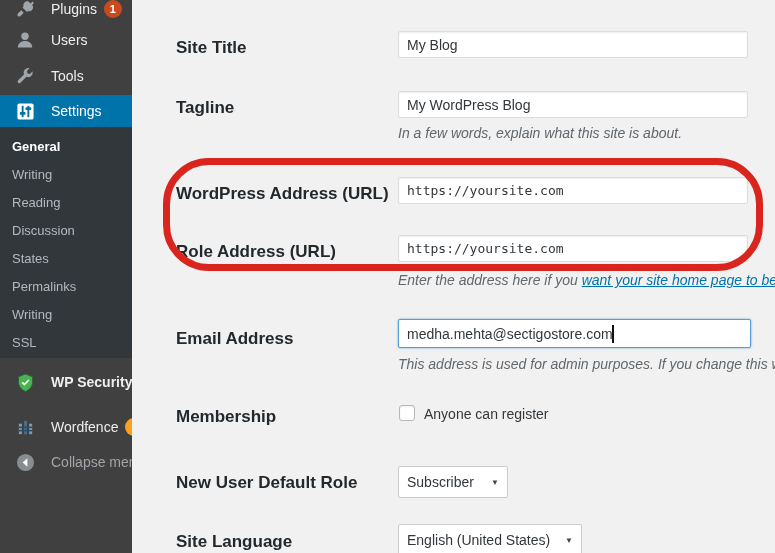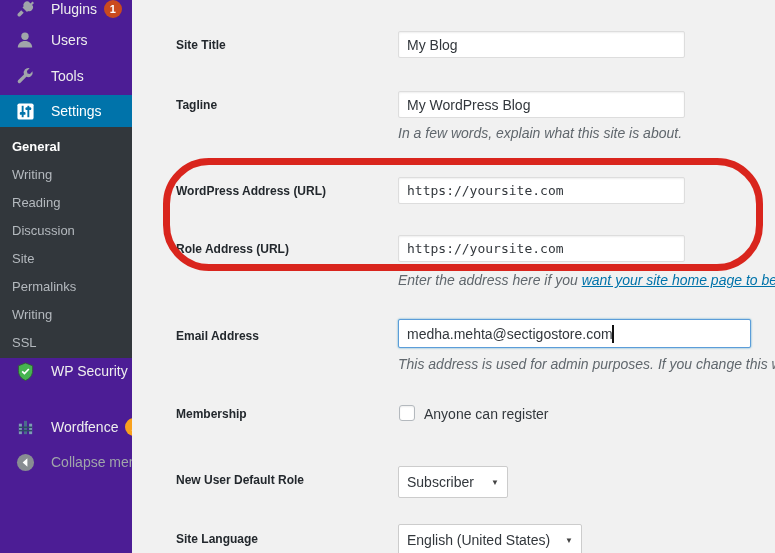--- a/index.html
+++ b/index.html
@@ -2,21 +2,21 @@
 <html><head>
 <meta charset="utf-8">
 <style>
   * { margin:0; padding:0; box-sizing:border-box; }
   html,body { width:775px; height:553px; overflow:hidden;
     font-family:"Liberation Sans", sans-serif; background:#f1f1f1; }
   #app { position:relative; width:775px; height:553px; overflow:hidden; }
 
   
   #sidebar { position:absolute; left:0; top:0; width:132px; height:553px;
-    background:#4c1d95; overflow:hidden; }
+    background:#404040; overflow:hidden; }
   .menu-item { position:absolute; left:0; width:160px; display:flex;
     align-items:center; padding-left:14px; color:#eee; font-size:14px;
     cursor:pointer; }
   .menu-item .mi-icon { width:22px; height:22px; margin-right:15px;
     display:flex; align-items:center; justify-content:center; flex:none; }
   .menu-item svg { display:block; }
   .badge { display:inline-flex; align-items:center; justify-content:center;
     min-width:18px; height:18px; border-radius:50%; color:#fff;
     font-size:11px; font-weight:bold; margin-left:7px; padding:0 3px; }
   .badge-plugins { background:#ca4a1f; }
@@ -28,23 +28,23 @@
   #submenu { position:absolute; left:0; top:127px; width:160px; height:231px;
     background:#32373c; padding-top:5px; }
   .sub-item { height:28px; display:flex; align-items:center; padding-left:12px;
     color:#b4b9be; font-size:13px; cursor:pointer; }
   .sub-item.current { color:#fff; font-weight:bold; }
   .menu-item .label { white-space:nowrap; }
 
   
   #main { position:absolute; left:160px; top:0; width:615px; height:553px;
     background:#f1f1f1; overflow:hidden; }
-  .f-label { position:absolute; left:16px; width:215px; font-size:12px;
+  .f-label { position:absolute; left:16px; width:215px; font-size:17px;
     font-weight:bold; color:#23282d; white-space:nowrap; }
-  .text-input { position:absolute; left:238px; width:287px; height:27px;
+  .text-input { position:absolute; left:238px; width:350px; height:27px;
     background:#fff; border:1px solid #ddd; border-radius:2px;
     box-shadow:inset 0 1px 2px rgba(0,0,0,.07); padding:3px 8px;
     font-size:14px; color:#32373c; font-family:"Liberation Sans", sans-serif; }
   .text-input.mono { font-family:"DejaVu Sans Mono", monospace; font-size:13px; }
   .text-input.focused { border-color:#5b9dd9;
     box-shadow:0 0 2px rgba(30,140,190,.8); width:353px; height:29px; }
   .desc { position:absolute; left:238px; font-size:14px; font-style:italic;
     color:#60676d; white-space:nowrap; }
   .desc a { color:#0073aa; text-decoration:underline; cursor:pointer; }
   .fake-select { position:absolute; left:238px; height:28px; background:#fff;
@@ -110,27 +110,27 @@
       </span>
       <span class="label">Settings</span>
       <span class="notch"></span>
     </div>
 
     <nav id="submenu">
       <div class="sub-item current">General</div>
       <div class="sub-item">Writing</div>
       <div class="sub-item">Reading</div>
       <div class="sub-item">Discussion</div>
-      <div class="sub-item">Site</div>
+      <div class="sub-item">States</div>
       <div class="sub-item">Permalinks</div>
       <div class="sub-item">Writing</div>
       <div class="sub-item">SSL</div>
     </nav>
 
-    <div class="menu-item" style="top:354px; height:34px;">
+    <div class="menu-item" style="top:365px; height:34px;font-weight:bold;">
       <span class="mi-icon">
         <svg width="19" height="19" viewBox="0 0 20 20">
           <path d="M10 1l7.5 3v5.2c0 5-3.2 8.4-7.5 10.3C5.7 17.6 2.5 14.2 2.5 9.2V4z" fill="#46b450" stroke="#33593b" stroke-width="1"></path>
           <path d="M6.5 9.8l2.4 2.4 4.6-4.8" fill="none" stroke="#fff" stroke-width="1.8"></path>
         </svg>
       </span>
       <span class="label">WP Security</span>
     </div>
 
     <div class="menu-item" style="top:410px; height:34px;">

